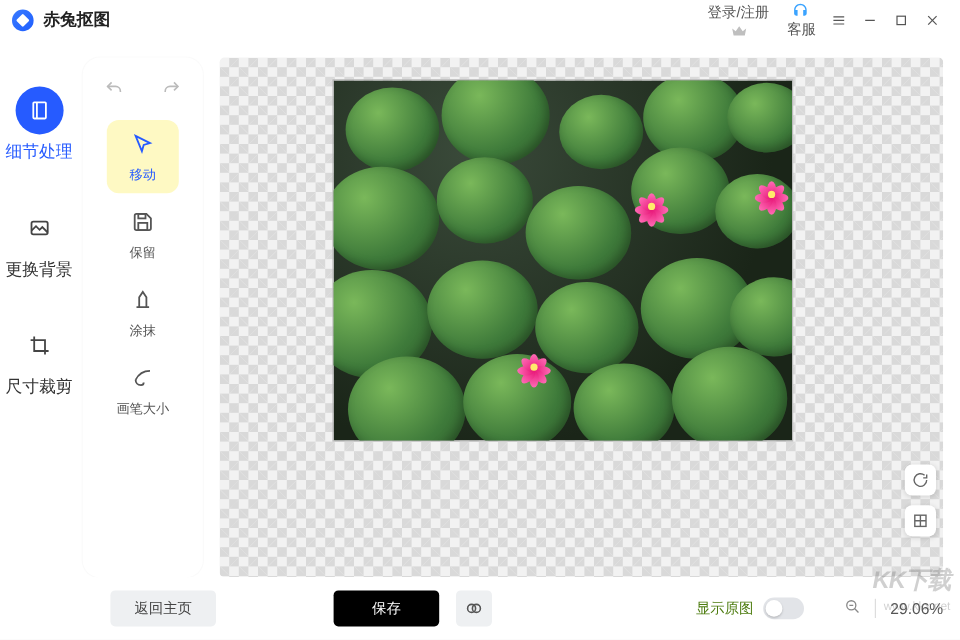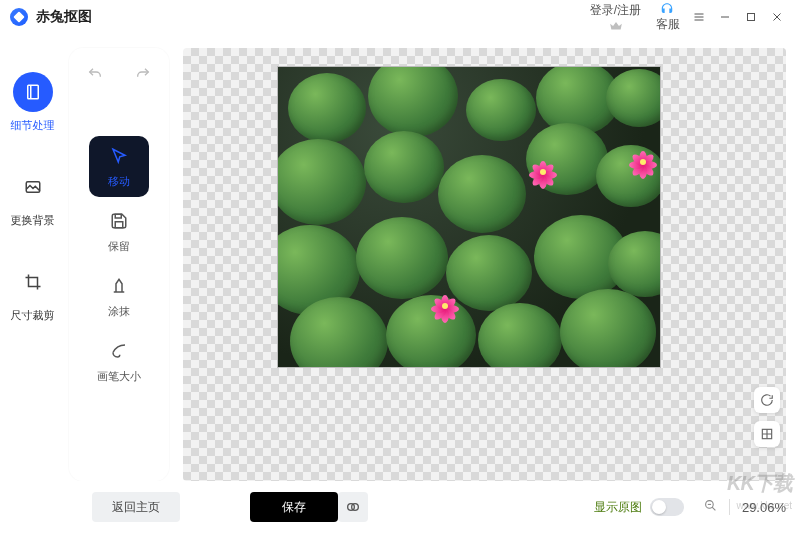--- a/index.html
+++ b/index.html
@@ -19,30 +19,30 @@
 
 .main { display: flex; height: 447px; }
 
 
 .sidebar { width: 65px; display: flex; flex-direction: column; align-items: center; padding-top: 38px; gap: 34px; }
 .side-item { display: flex; flex-direction: column; align-items: center; cursor: pointer; gap: 6px; }
 .side-ico { width: 40px; height: 40px; border-radius: 50%; display: flex; align-items: center; justify-content: center; }
 .side-ico svg { width: 18px; height: 18px; }
 .side-item.active .side-ico { background: #265bff; color: #fff; }
 .side-item:not(.active) .side-ico { color: #444; }
-.side-lbl { font-size: 11px; color: #333; }
+.side-lbl { font-size: 14px; color: #333; }
 .side-item.active .side-lbl { color: #265bff; }
 
 
 .tools { width: 100px; background: #fff; border-radius: 14px; margin-top: 14px; margin-left: 4px; padding: 14px 0; display: flex; flex-direction: column; align-items: center; gap: 4px; box-shadow: 0 0 0 1px rgba(0,0,0,0.02); }
 .histrow { display: flex; gap: 24px; margin-bottom: 10px; }
 .histbtn { width: 24px; height: 24px; display: flex; align-items: center; justify-content: center; color: #bbb; cursor: pointer; }
 .histbtn svg { width: 16px; height: 16px; }
 .tool-item { width: 60px; display: flex; flex-direction: column; align-items: center; padding: 10px 0 8px; border-radius: 10px; cursor: pointer; gap: 8px; }
-.tool-item.active { background: #0f172a; margin-top: 36px; }
+.tool-item.active { background: #fef9c3; }
 .tool-item.active .tool-ico, .tool-item.active .tool-lbl { color: #265bff; }
 .tool-ico { color: #555; width: 20px; height: 20px; display: flex; align-items: center; justify-content: center; }
 .tool-ico svg { width: 18px; height: 18px; }
 .tool-lbl { font-size: 11px; color: #555; }
 
 
 .canvas-wrap { flex: 1; margin: 14px 14px 0 14px; background-color: #fff; position: relative; border-radius: 4px; overflow: hidden; }
 .checker { position: absolute; inset: 0; background-image:
   linear-gradient(45deg, #d9d9d9 25%, transparent 25%),
   linear-gradient(-45deg, #d9d9d9 25%, transparent 25%),
@@ -79,21 +79,21 @@
 .flower .p2{transform:rotate(45deg)}.flower .p3{transform:rotate(90deg)}.flower .p4{transform:rotate(135deg)}
 .flower .p5{transform:rotate(180deg)}.flower .p6{transform:rotate(225deg)}.flower .p7{transform:rotate(270deg)}.flower .p8{transform:rotate(315deg)}
 .flower .center{position:absolute;width:6px;height:6px;background:#ffeb6b;border-radius:50%;top:8px;left:8px}
 .f1{top:94px;left:254px}.f2{top:84px;left:354px}.f3{top:228px;left:156px}
 
 .float-controls { position: absolute; right: 6px; bottom: 34px; display: flex; flex-direction: column; gap: 8px; }
 .float-btn { width: 26px; height: 26px; background: #fff; border-radius: 6px; box-shadow: 0 1px 4px rgba(0,0,0,.12); display: flex; align-items: center; justify-content: center; color: #666; cursor: pointer; }
 .float-btn svg { width: 14px; height: 14px; }
 
 
-.bottom { position: absolute; left: 0; right: 0; bottom: 0; height: 52px; display: flex; align-items: center; padding: 0 14px 0 92px; background: #fff; }
+.bottom { position: absolute; left: 0; right: 0; bottom: 0; height: 52px; display: flex; align-items: center; padding: 0 14px 0 92px; gap: 14px; background: #fff; }
 .btn { height: 30px; padding: 0 20px; border-radius: 4px; font-size: 12px; display: flex; align-items: center; justify-content: center; cursor: pointer; border: none; }
 .btn-gray { background: #eef0f2; color: #444; }
 .btn-primary { background: #000000; color: #fff; min-width: 88px; }
 .compare-btn { width: 30px; height: 30px; border-radius: 4px; background: #eef0f2; display: flex; align-items: center; justify-content: center; cursor: pointer; color: #555; }
 .compare-btn svg { width: 16px; height: 16px; }
 .bottom .spacer { flex: 1; }
 .origin-group { display: flex; align-items: center; gap: 8px; font-size: 12px; color: #4d7c0f; }
 .toggle { width: 34px; height: 18px; border-radius: 9px; background: #e2e4e8; position: relative; cursor: pointer; }
 .toggle::after { content: ""; position: absolute; width: 14px; height: 14px; background: #fff; border-radius: 50%; top: 2px; left: 2px; box-shadow: 0 1px 2px rgba(0,0,0,.2); }
 .zoom-group { display: flex; align-items: center; gap: 8px; font-size: 13px; color: #555; margin-left: 20px; }

